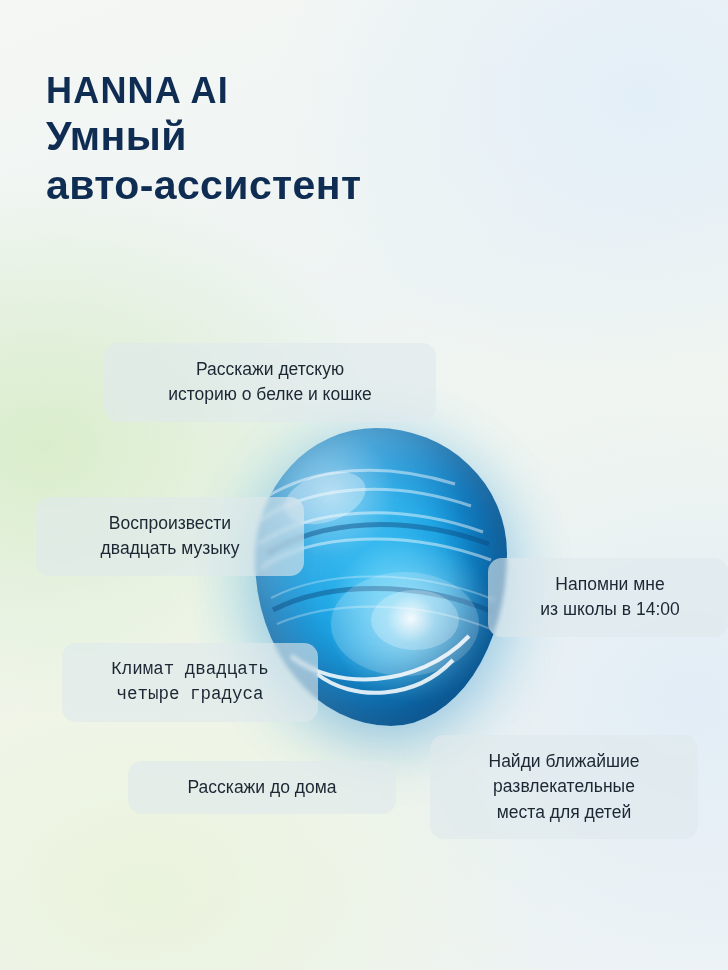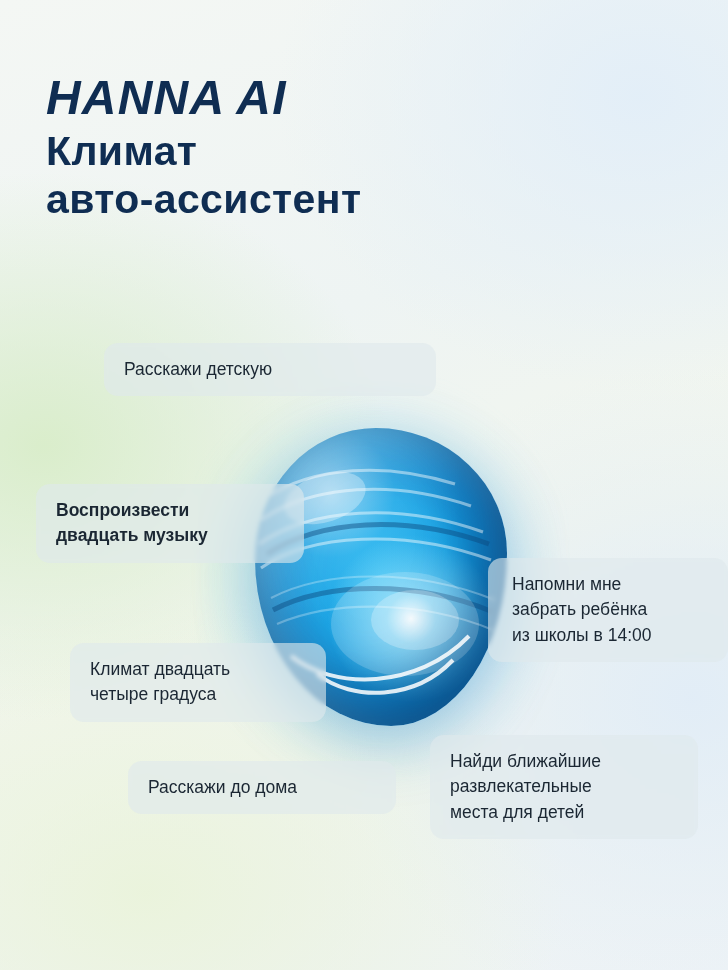--- a/index.html
+++ b/index.html
@@ -34,21 +34,21 @@
     width: 620px;
   }
   .title-line {
     color: #0f2d52;
     font-weight: bold;
     font-size: 41px;
     line-height: 1.18;
     letter-spacing: 0.4px;
     white-space: nowrap;
   }
-  .title-line.l1 { font-size: 48px; letter-spacing: 1.2px; font-style: italic; }
+  .title-line.l1 { font-size: 36px; letter-spacing: 1.2px; }
 
   
   .orb-wrap {
     position: absolute;
     left: 255px;
     top: 428px;
     width: 252px;
     height: 298px;
   }
   .orb-glow {
@@ -79,38 +79,39 @@
   
   .chip {
     position: absolute;
     background: rgba(223,232,235,0.62);
     border-radius: 14px;
     color: #1b2733;
     font-size: 17.5px;
     line-height: 1.45;
     padding: 14px 20px;
     backdrop-filter: blur(2px);
+    text-align: center;
   }
   .chip.c0 { left: 104px;  top: 343px; width: 292px; }
   .chip.c1 { left: 462px;  top: 409px; width: 200px; }
-  .chip.c2 { left: 36px;   top: 484px; width: 228px; font-weight: bold; }
+  .chip.c2 { left: 36px;   top: 497px; width: 228px; }
   .chip.c3 { left: 488px;  top: 558px; width: 196px; padding-left: 24px; }
-  .chip.c4 { left: 70px;   top: 643px; width: 216px; }
+  .chip.c4 { left: 62px;   top: 643px; width: 216px; font-family: Liberation Mono, monospace; }
   .chip.c5 { left: 128px;  top: 761px; width: 228px; }
   .chip.c6 { left: 430px;  top: 735px; width: 228px; }
   .chip .line { white-space: nowrap; }
 </style>
 </head>
 <body>
 
 <div id="poster">
 
   <div class="title-block">
     <div class="title-line l1">HANNA AI</div>
-    <div class="title-line">Климат</div>
+    <div class="title-line">Умный</div>
     <div class="title-line">авто-ассистент</div>
   </div>
 
   <div class="orb-wrap">
     <div class="orb-glow"></div>
     <div class="orb">
       <svg viewBox="0 0 252 298" preserveAspectRatio="none" aria-hidden="true">
         <g fill="none" stroke="rgba(255,255,255,0.45)" stroke-width="3">
           <path d="M10 70 C 60 38, 130 34, 200 56"></path>
           <path d="M6 92 C 58 56, 140 52, 216 78"></path>
@@ -131,31 +132,31 @@
         </g>
         <ellipse cx="150" cy="196" rx="74" ry="52" fill="rgba(255,255,255,0.18)"></ellipse>
         <ellipse cx="160" cy="192" rx="44" ry="30" fill="rgba(255,255,255,0.25)"></ellipse>
         <ellipse cx="70" cy="70" rx="42" ry="24" fill="rgba(255,255,255,0.3)" transform="rotate(-18 70 70)"></ellipse>
       </svg>
     </div>
   </div>
 
   <div class="chip c0">
     <div class="line">Расскажи детскую</div>
+    <div class="line">историю о белке и кошке</div>
   </div>
 
 
   <div class="chip c2">
     <div class="line">Воспроизвести</div>
     <div class="line">двадцать музыку</div>
   </div>
 
   <div class="chip c3">
     <div class="line">Напомни мне</div>
-    <div class="line">забрать ребёнка</div>
     <div class="line">из школы в 14:00</div>
   </div>
 
   <div class="chip c4">
     <div class="line">Климат двадцать</div>
     <div class="line">четыре градуса</div>
   </div>
 
   <div class="chip c5">
     <div class="line">Расскажи до дома</div>

